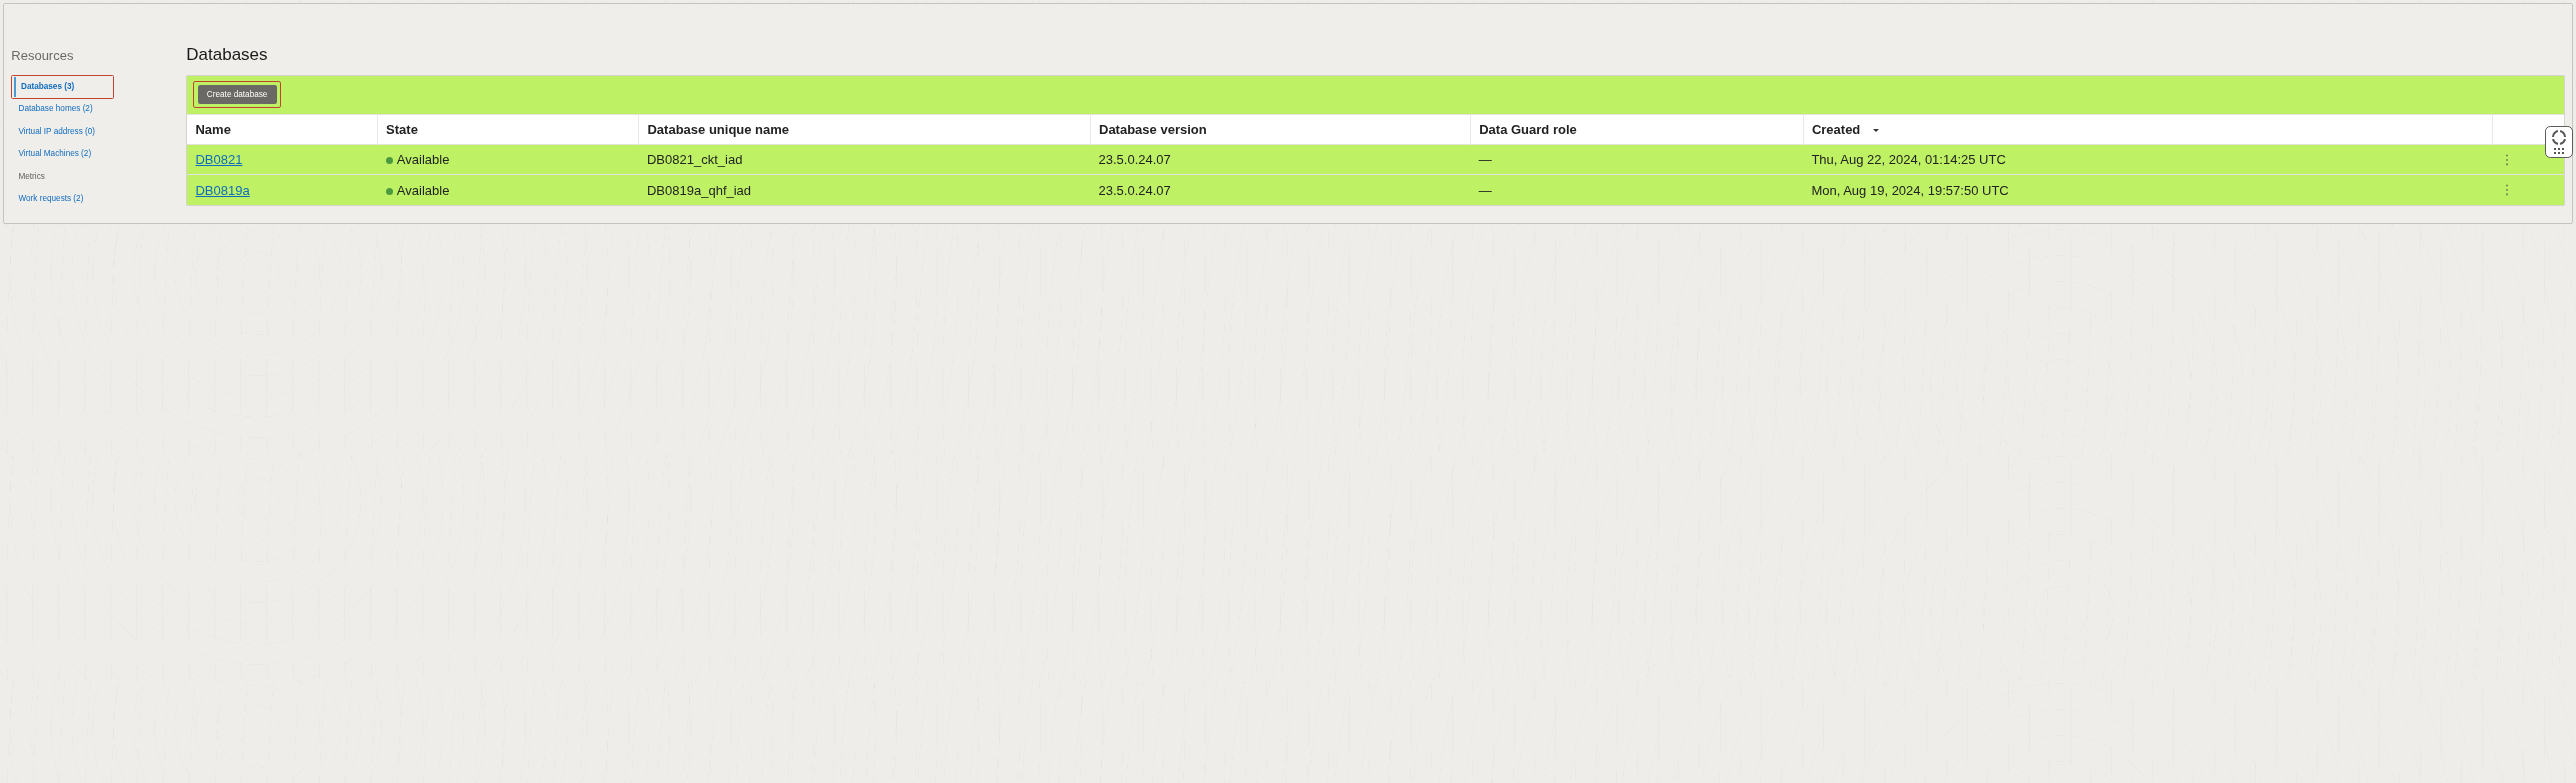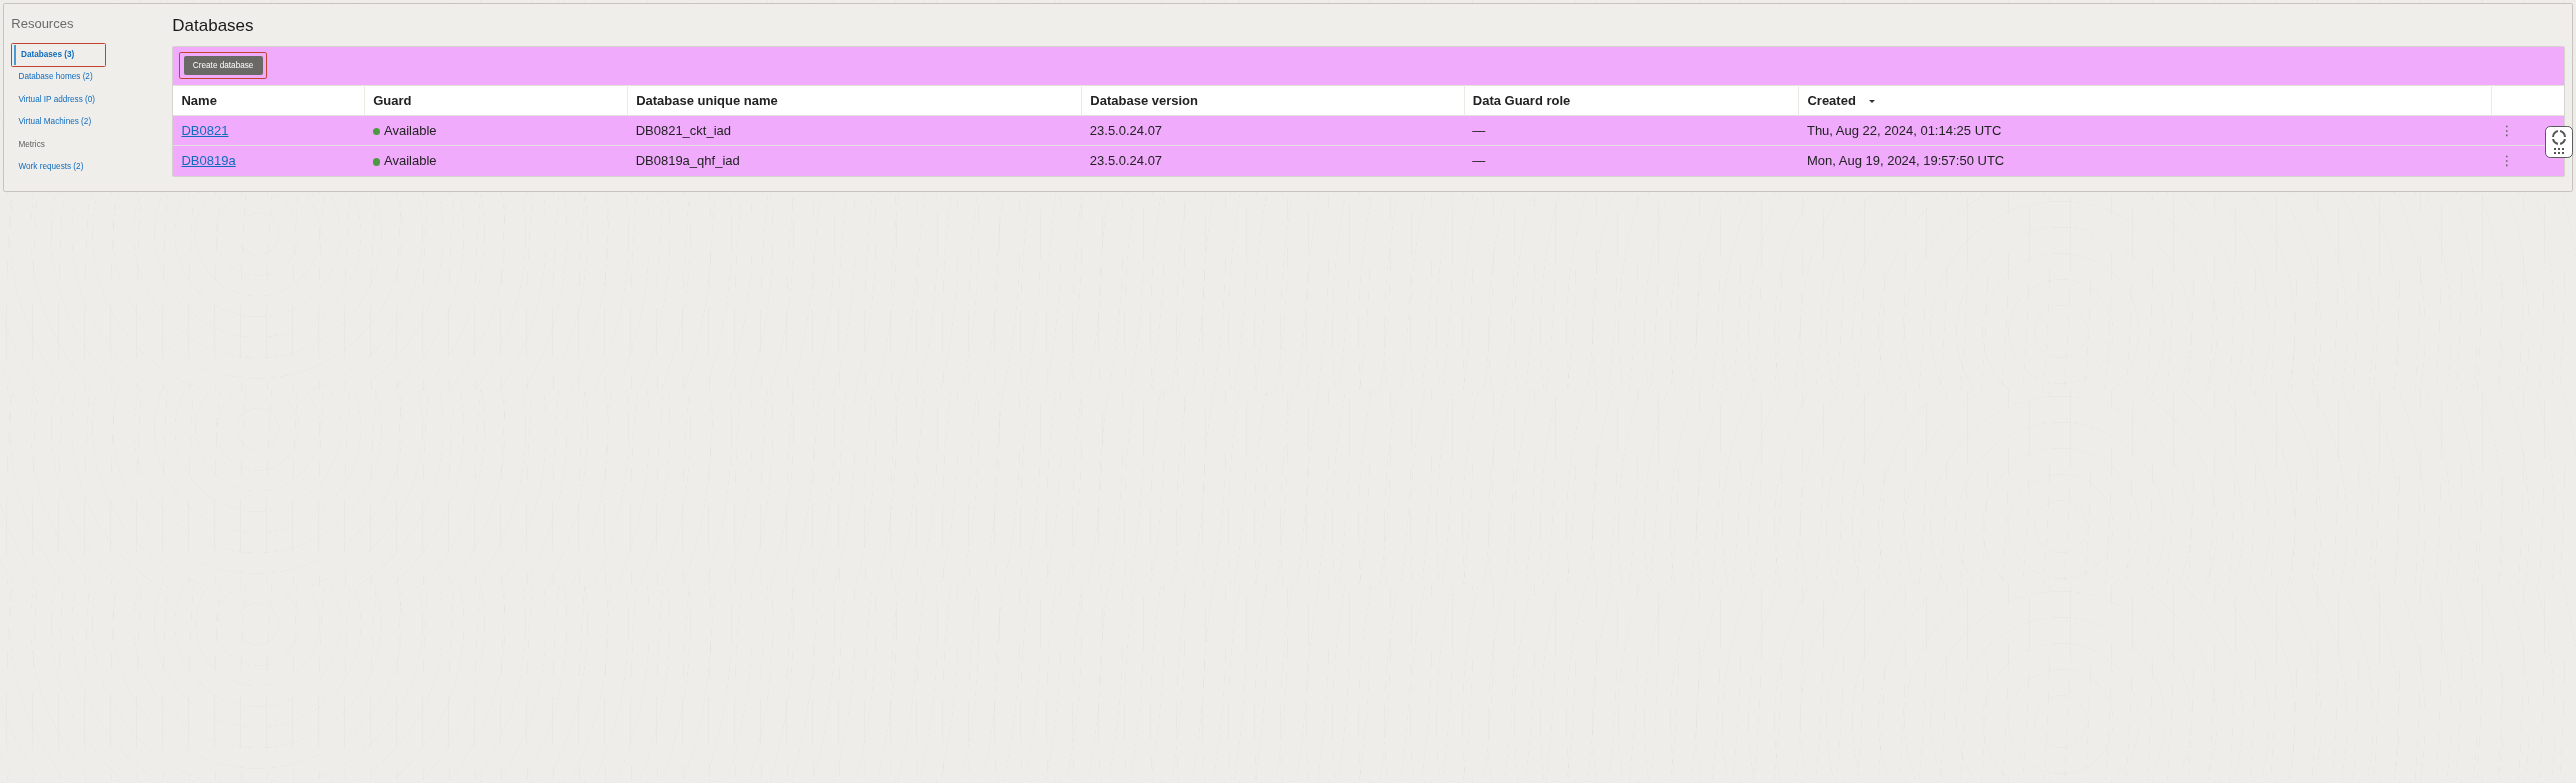--- a/index.html
+++ b/index.html
@@ -18,22 +18,23 @@
   }
   .frame {
     border: 0.5px solid #c7c4c0;
     border-radius: 2.1px;
     background: #f0eeeb;
     position: relative;
     padding: 9.3px 7.2px 11.3px 7.2px;
   }
   .layout {
     display: flex;
-    gap: 6px;
-    align-items: center;
+    gap: 20px;
+    align-items: flex-start;
+    margin-top: 32px;
   }
   
   .sidebar { width: 155px; flex: 0 0 155px; padding-top: 3.1px; }
   .sidebar h2 {
     font-weight: 300;
     font-size: 13px;
     color: #6a6a6a;
     margin: 0 0 11.3px 0;
   }
   .nav-item {
@@ -56,21 +57,21 @@
 
   
   .main { flex: 1; min-width: 0; }
   .main h1 {
     font-size: 17px;
     font-weight: 400;
     margin: 0 0 9.3px 0;
     color: #1a1a1a;
   }
   .panel {
-    background: #f0abfc;
+    background: #bef264;
     border: 0.5px solid #d6d3cf;
     border-radius: 1.5px;
   }
   .toolbar { padding: 5.2px 6.2px; }
   .btn-create {
     background: #6b6966;
     color: #fff;
     border: none;
     border-radius: 2.1px;
     padding: 5.2px 9.3px;
@@ -188,21 +189,21 @@
 </head>
 <body>
 
 <div class="frame">
   <div class="layout">
 
     <aside class="sidebar">
       <h2>Resources</h2>
 
       <span class="hl-red">
-        <a href="#" class="nav-item active" style="display:inline-block; width:90px; margin-bottom:0;">
+        <a href="#" class="nav-item active" style="display:inline-block; width:98px; margin-bottom:0;">
           <span>Databases (3)</span>
         </a>
       </span>
 
       <a href="#" class="nav-item">
         <span>Database homes (2)</span>
       </a>
       <a href="#" class="nav-item">
         <span>Virtual IP address (0)</span>
       </a>
@@ -233,21 +234,21 @@
               <col class="col-state">
               <col class="col-unique">
             <col class="col-version">
               <col class="col-role">
               <col class="col-created">
               <col class="col-actions">
           </colgroup>
           <thead>
             <tr>
               <th>Name</th>
-              <th>Guard</th>
+              <th>State</th>
               <th>Database unique name</th>
               <th>Database version</th>
               <th>Data Guard role</th>
               <th>
                 <span>Created</span>
                 <span class="sort-chevron"></span>
               </th>
               <th></th>
             </tr>
           </thead>

